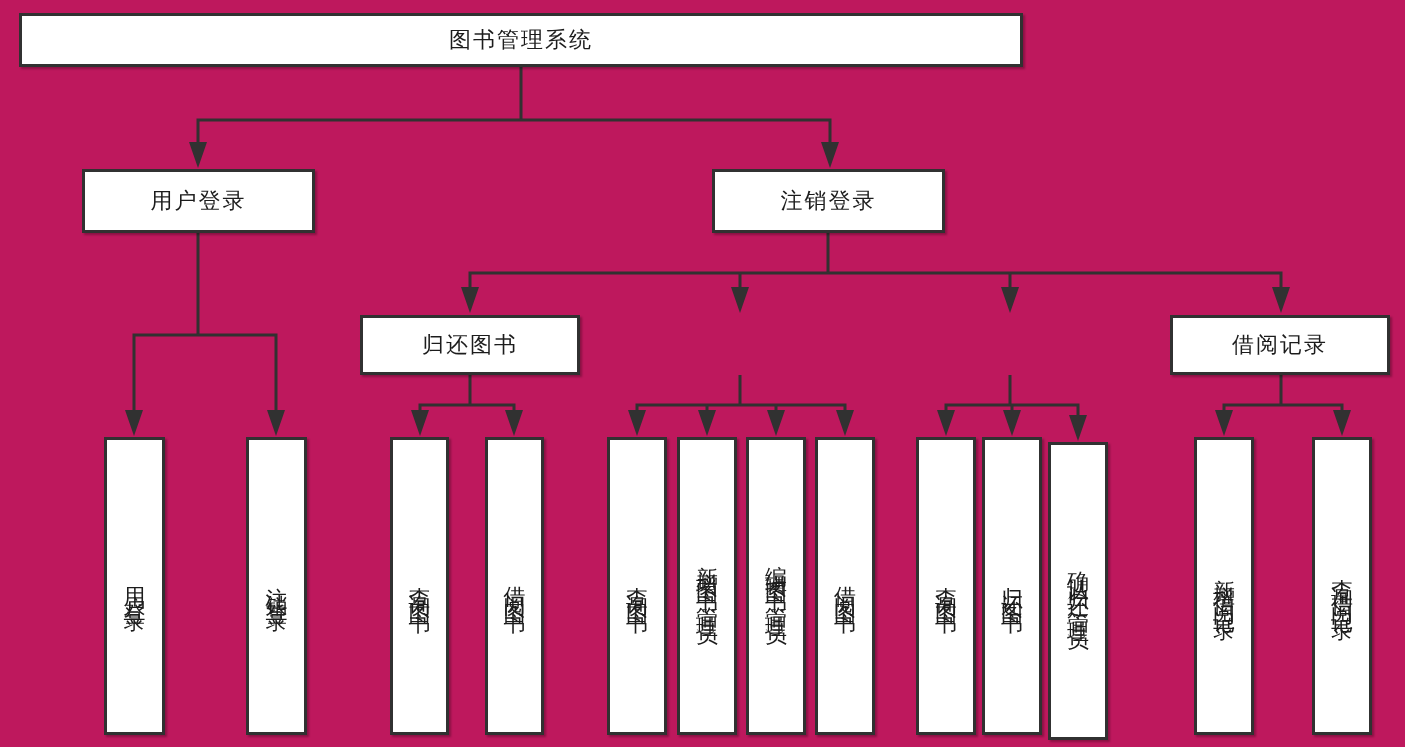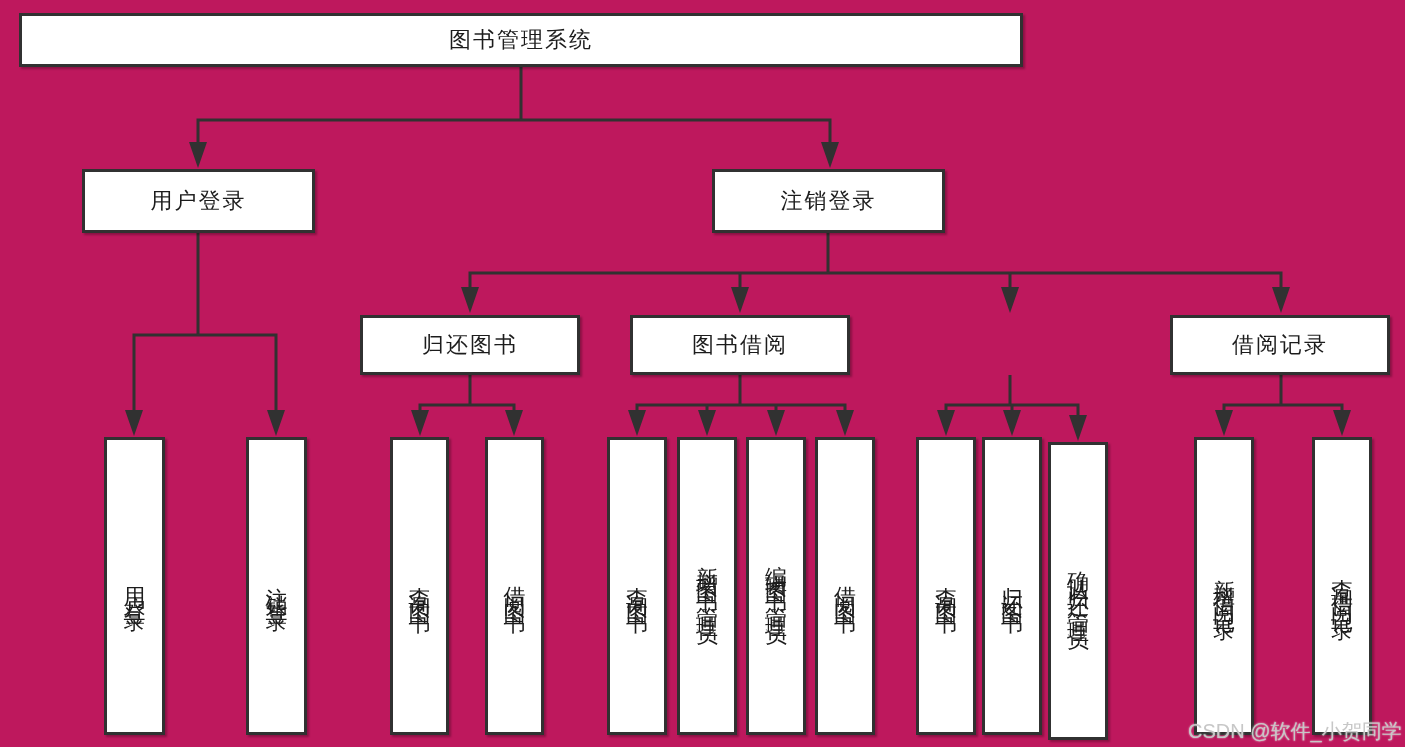--- a/index.html
+++ b/index.html
@@ -105,23 +105,20 @@
   <div class="node" style="left:82px;top:169px;width:233px;height:64px">
     <span class="lbl">用户登录</span>
   </div>
   <div class="node" style="left:712px;top:169px;width:233px;height:64px">
     <span class="lbl">注销登录</span>
   </div>
 
   <div class="node" style="left:360px;top:315px;width:220px;height:60px">
     <span class="lbl">归还图书</span>
   </div>
-  <div class="node" style="left:630px;top:315px;width:220px;height:60px">
-    <span class="lbl">图书借阅</span>
-  </div>
   <div class="node" style="left:1170px;top:315px;width:220px;height:60px">
     <span class="lbl">借阅记录</span>
   </div>
 
   <div class="node v" style="left:104px;top:437px;width:61px;height:298px">
     <span class="lbl">用户登录</span>
   </div>
   <div class="node v" style="left:246px;top:437px;width:61px;height:298px">
     <span class="lbl">注销登录</span>
   </div>
@@ -156,15 +153,14 @@
     <span class="lbl">确认归还（管理员）</span>
   </div>
 
   <div class="node v" style="left:1194px;top:437px;width:60px;height:298px">
     <span class="lbl">新增借阅记录</span>
   </div>
   <div class="node v" style="left:1312px;top:437px;width:60px;height:298px">
     <span class="lbl">查询借阅记录</span>
   </div>
 
-  <div class="watermark" style="left:1188px;top:718px">CSDN @软件_小贺同学</div>
 
 </div>
 
 </body></html>

